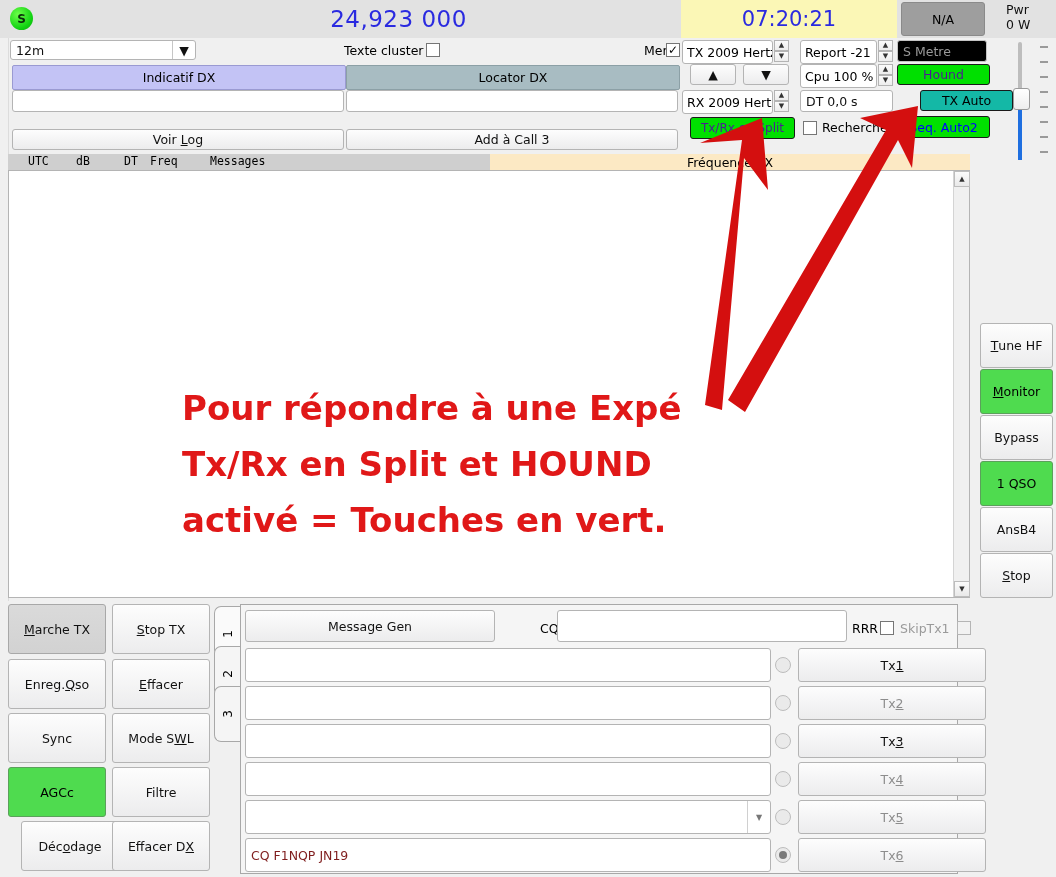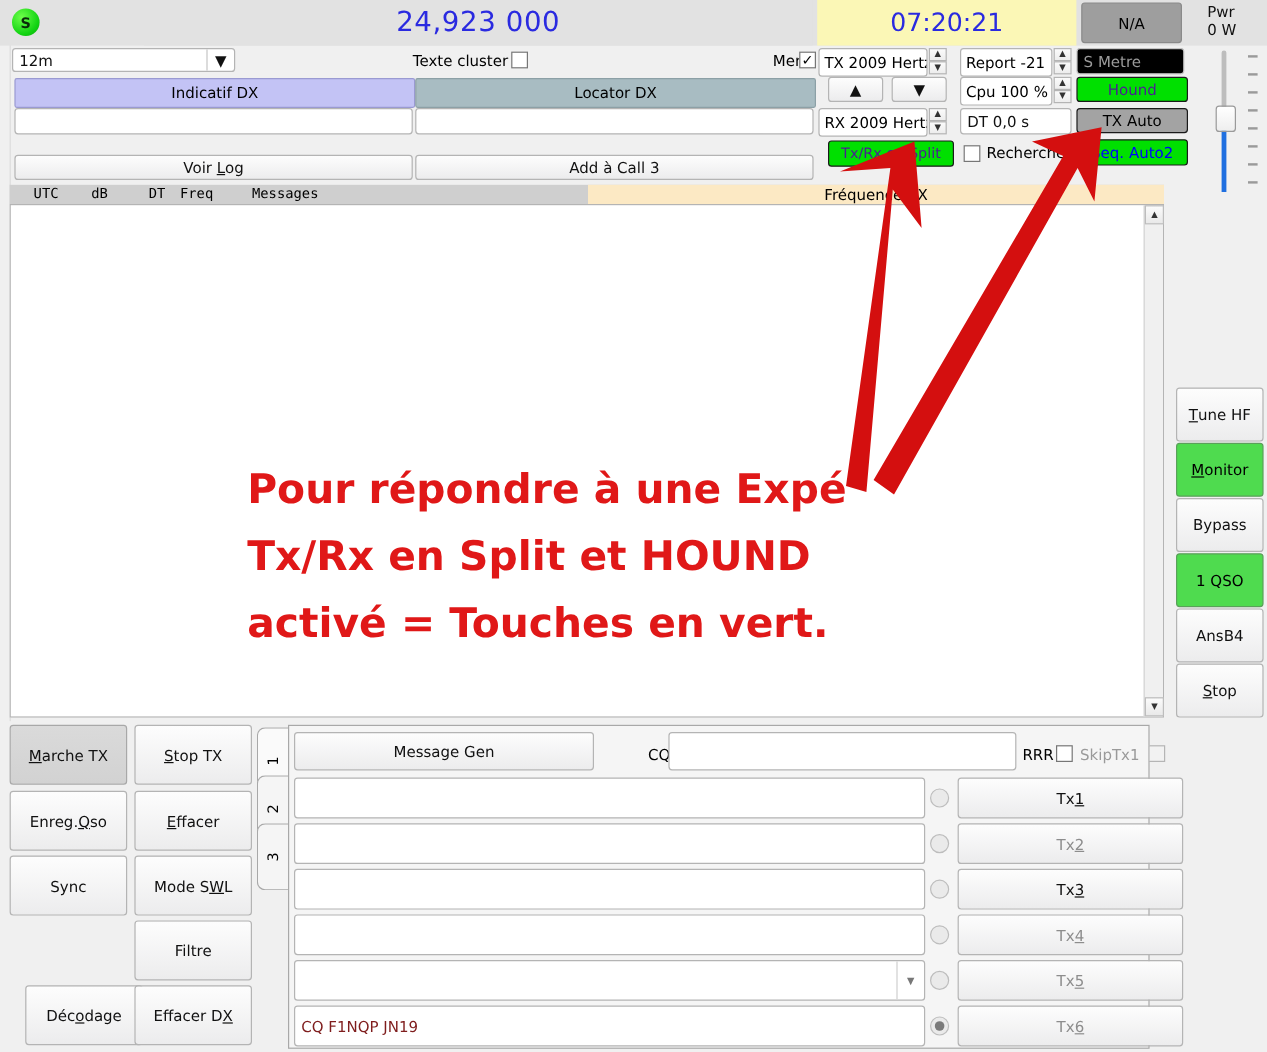--- a/index.html
+++ b/index.html
@@ -16,21 +16,21 @@
   .btn{
     background:linear-gradient(to bottom,#fdfdfd,#ececed);
     border:1px solid #b4b4b4;border-radius:3px;
     display:flex;align-items:center;justify-content:center;
     font-size:12.5px;color:#111;box-sizing:border-box;
     user-select:none;white-space:nowrap;
   }
   .btn.pressed{background:linear-gradient(to bottom,#dadada,#d2d2d2);border-color:#a8a8a8;}
   .btn.green{background:#4fdb4f;border:1px solid #5ba05b;color:#000;}
   .btn.green-bright{background:#00e000;border:1px solid #1a1a1a;color:#4c1d95;}
-  .btn.green-mid{background:#a3a3a3;border:1px solid #1a1a1a;color:#000;}
+  .btn.green-mid{background:#14b8a6;border:1px solid #1a1a1a;color:#000;margin-left:23px;}
   .btn.green-blue-text{background:#00e000;border:1px solid #1a1a1a;color:#0000ff;}
   .btn.gray{background:#9e9e9e;border:1px solid #8a8a8a;color:#000;}
   .btn.disabled{color:#8d8d8d;}
   .fld{
     background:#fff;border:1px solid #b4b4b4;border-radius:3px;
     box-sizing:border-box;display:flex;align-items:center;
     padding:0 5px;font-size:12.5px;color:#111;overflow:hidden;white-space:nowrap;
   }
   .fld.ph{color:#7f1d1d;}
   .u{text-decoration:underline;}
@@ -167,21 +167,21 @@
   .txbtn{position:absolute;left:557px;width:188px;height:34px;align-items:center;}
   .mrow .dd{position:absolute;right:0;top:0;width:22px;height:100%;
             border-left:1px solid #d0d0d0;display:flex;align-items:center;justify-content:center;
             font-size:8px;color:#777;}
 
   
   #anno{position:absolute;left:0;top:0;width:1056px;height:877px;pointer-events:none;}
   #annoText{position:absolute;left:182px;top:380px;width:560px;
             font-family:"DejaVu Sans","Liberation Sans",sans-serif;
             font-weight:bold;font-size:34px;line-height:56px;color:#e01818;
-            text-shadow:2px 2px 0 #fff,-1px -1px 0 #fff, 1px -1px 0 #fff, -1px 1px 0 #fff;margin-left:24px;}
+            text-shadow:2px 2px 0 #fff,-1px -1px 0 #fff, 1px -1px 0 #fff, -1px 1px 0 #fff;}
 </style>
 </head>
 <body>
 
 <div class="app">
 
   <div id="leftedge"></div>
 
   <div id="topbar">
     <div id="sled">S</div>
@@ -297,20 +297,21 @@
 
   <div id="bottom">
 
     <div id="leftBtns">
       <div class="lbtn btn pressed" style="left:0;top:0;"><span class="u">M</span>arche TX</div>
       <div class="lbtn btn" style="left:104px;top:0;"><span class="u">S</span>top TX</div>
       <div class="lbtn btn" style="left:0;top:55px;">Enreg. <span class="u">Q</span>so</div>
       <div class="lbtn btn" style="left:104px;top:55px;"><span class="u">E</span>ffacer</div>
       <div class="lbtn btn" style="left:0;top:109px;">Sync</div>
       <div class="lbtn btn" style="left:104px;top:109px;justify-content:center;">Mode S<span class="u">W</span>L</div>
+      <div class="lbtn btn green" style="left:0;top:163px;">AGCc</div>
       <div class="lbtn btn" style="left:104px;top:163px;">Filtre</div>
       <div class="lbtn btn" style="left:0;top:217px;margin-left:13px;">Déc<span class="u">o</span>dage</div>
       <div class="lbtn btn" style="left:104px;top:217px;">Effacer D<span class="u">X</span></div>
     </div>
 
     <div id="tabstrip">
       <div class="vtab active" style="top:2px;">
           <span>1</span>
         </div>
       <div class="vtab" style="top:42px;">

